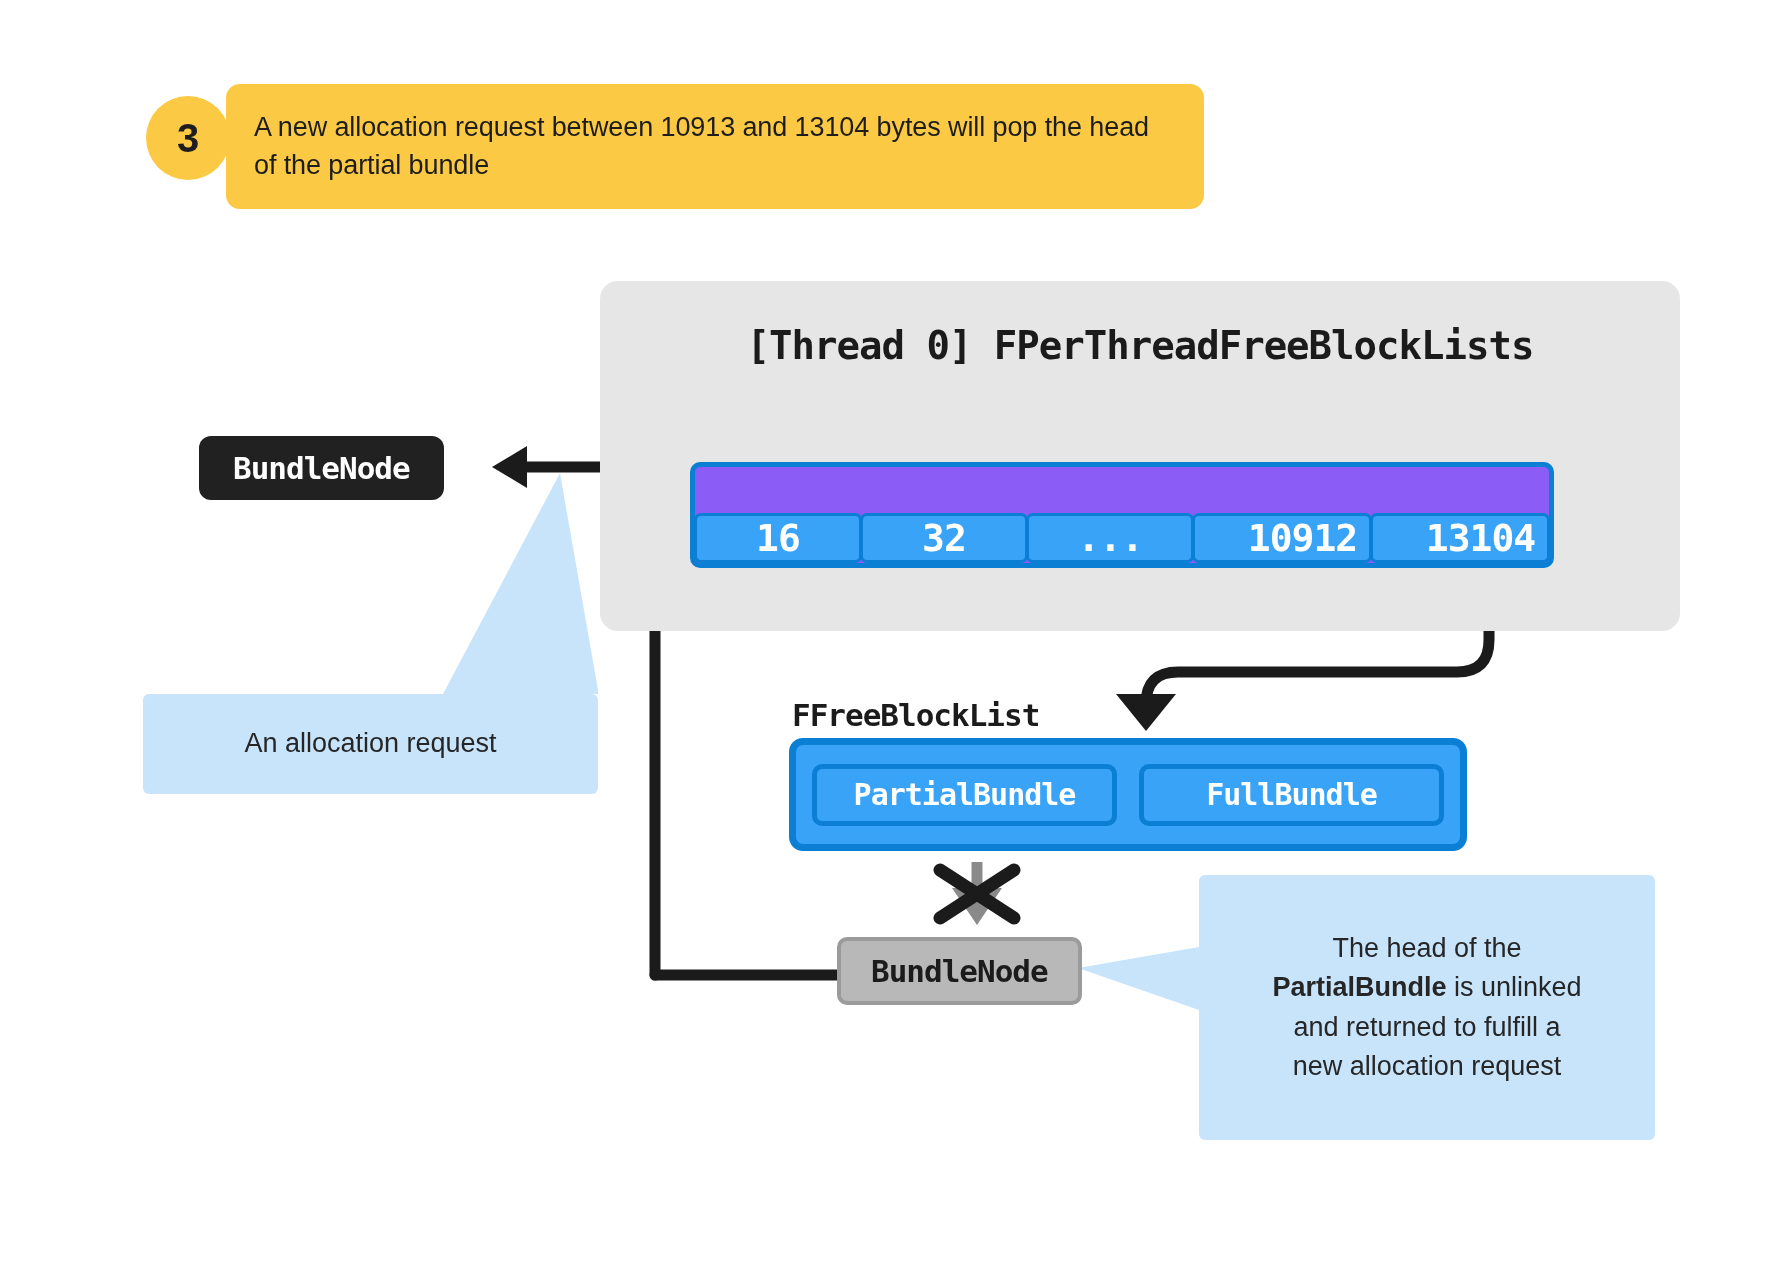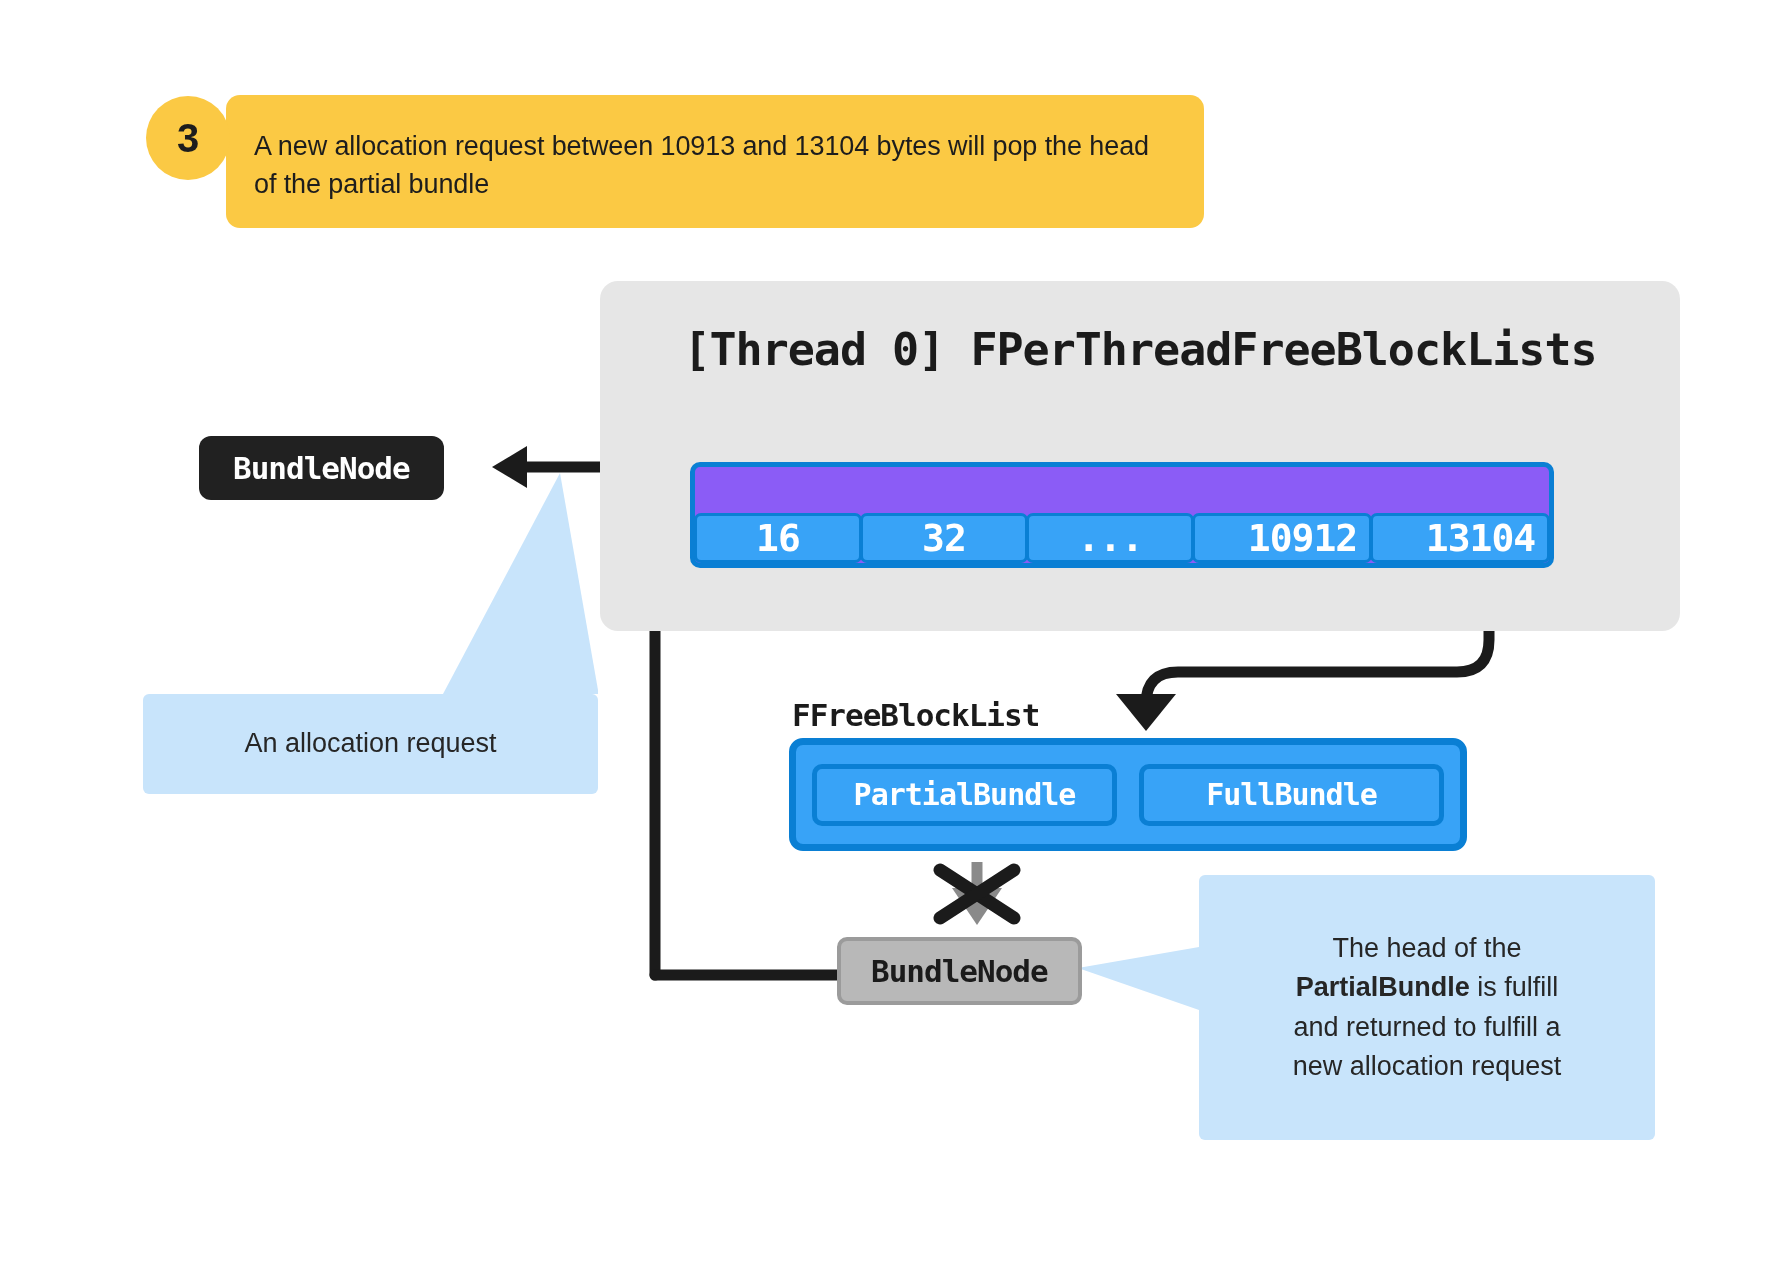--- a/index.html
+++ b/index.html
@@ -8,23 +8,23 @@
     font-family:"Liberation Sans", sans-serif;
     position:relative;overflow:hidden;
   }
   .stage{position:absolute;left:0;top:0;width:1792px;height:1280px;}
 
   
   svg.links{position:absolute;left:0;top:0;width:1792px;height:1280px;pointer-events:none;}
 
   
   .step-callout{
-    position:absolute;left:226px;top:95px;width:978px;
+    position:absolute;left:226px;top:84px;width:978px;
     background:#FBC944;border-radius:14px;
-    padding:32px 26px 24px 28px;box-sizing:border-box;
+    padding:24px 26px 24px 28px;box-sizing:border-box;
   }
   .step-callout .txt{
     font-size:27px;line-height:1.42;color:#1d1d1d;font-weight:500;
     letter-spacing:-0.1px;
   }
   .step-badge{
     position:absolute;left:146px;top:96px;width:84px;height:84px;
     background:#FBC944;border-radius:50%;
     display:flex;align-items:center;justify-content:center;
     font-size:40px;font-weight:700;color:#1d1d1d;
@@ -32,21 +32,21 @@
 
   
   .panel{
     position:absolute;left:600px;top:281px;width:1080px;height:350px;
     background:#e6e6e6;border-radius:18px;
   }
   .panel-title{
     position:absolute;left:0;top:42px;width:100%;
     text-align:center;
     font-family:"DejaVu Sans Mono","Liberation Mono",monospace;
-    font-size:45px;font-weight:700;color:#1b1b1b;letter-spacing:-1px;
+    font-size:39px;font-weight:700;color:#1b1b1b;letter-spacing:-1px;
   }
 
   
   .cells{
     position:absolute;left:690px;top:462px;
     display:flex;align-items:flex-end;
     background:#8b5cf6;border:5px solid #0a7fd4;border-radius:10px;
     box-sizing:border-box;height:106px;
   }
   .cell{
@@ -184,21 +184,21 @@
     <div class="bundle partial">PartialBundle</div>
     <div class="bundle full">FullBundle</div>
   </div>
 
   <div class="node-gray">BundleNode</div>
 
   <div class="anno anno-right">
     <div>
       <span>The head of the</span>
       <br>
-      <span class="b">PartialBundle</span><span> is fulfill</span>
+      <span class="b">PartialBundle</span><span> is unlinked</span>
       <br>
       <span>and returned to fulfill a</span>
       <br>
       <span>new allocation request</span>
     </div>
   </div>
 
 </div>
 
 </body></html>

